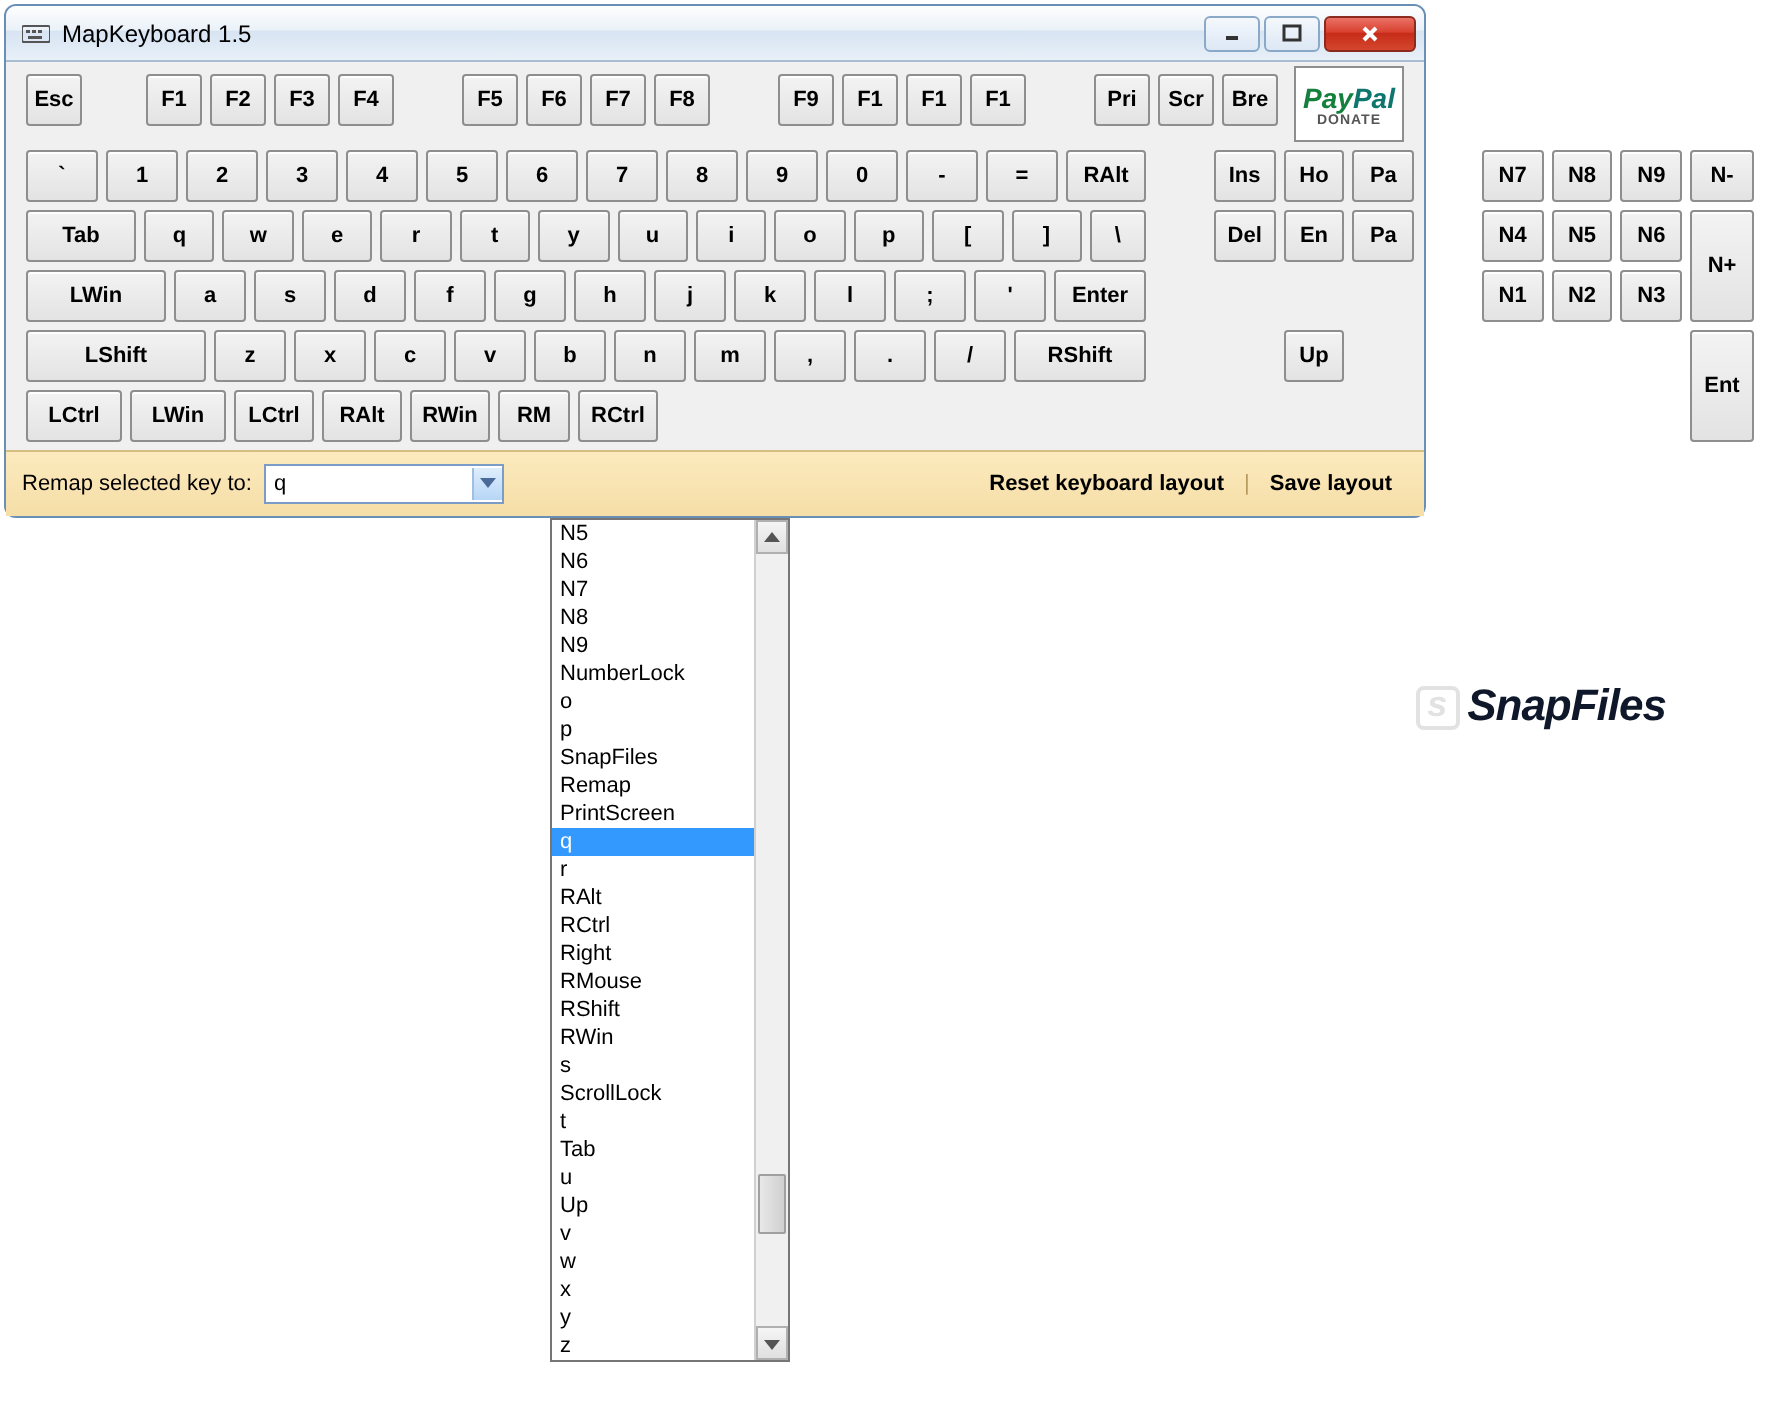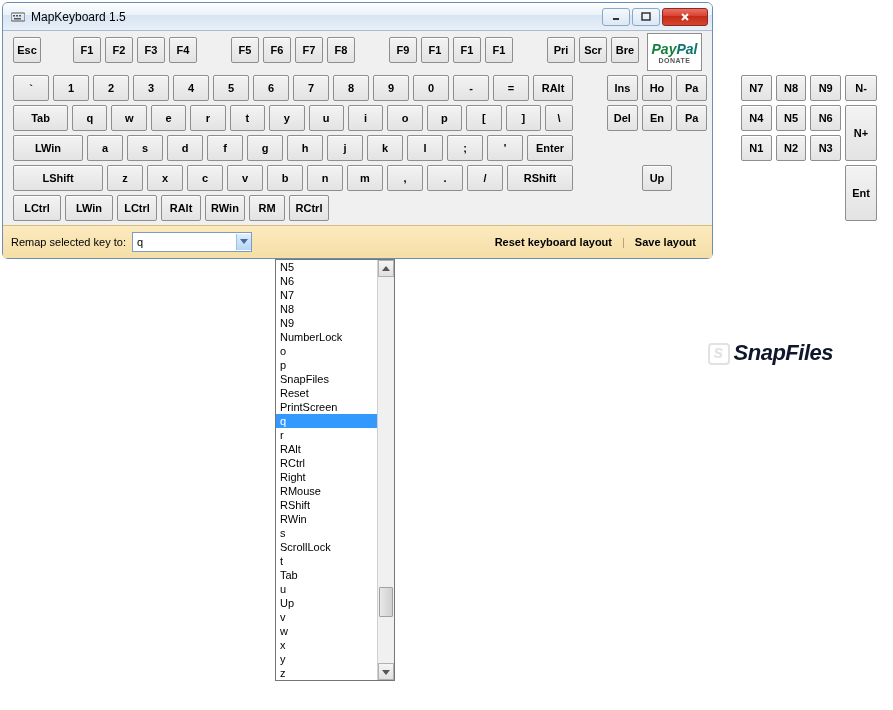--- a/index.html
+++ b/index.html
@@ -364,21 +364,21 @@
     <div class="dropdown-list" id="dd-list">
         <div class="dd-item">N5</div>
         <div class="dd-item">N6</div>
         <div class="dd-item">N7</div>
         <div class="dd-item">N8</div>
         <div class="dd-item">N9</div>
         <div class="dd-item">NumberLock</div>
         <div class="dd-item">o</div>
         <div class="dd-item">p</div>
         <div class="dd-item">SnapFiles</div>
-        <div class="dd-item">Reset</div>
+        <div class="dd-item">Remap</div>
         <div class="dd-item">PrintScreen</div>
         <div class="dd-item selected">q</div>
         <div class="dd-item">r</div>
         <div class="dd-item">RAlt</div>
         <div class="dd-item">RCtrl</div>
         <div class="dd-item">Right</div>
         <div class="dd-item">RMouse</div>
         <div class="dd-item">RShift</div>
         <div class="dd-item">RWin</div>
         <div class="dd-item">s</div>

